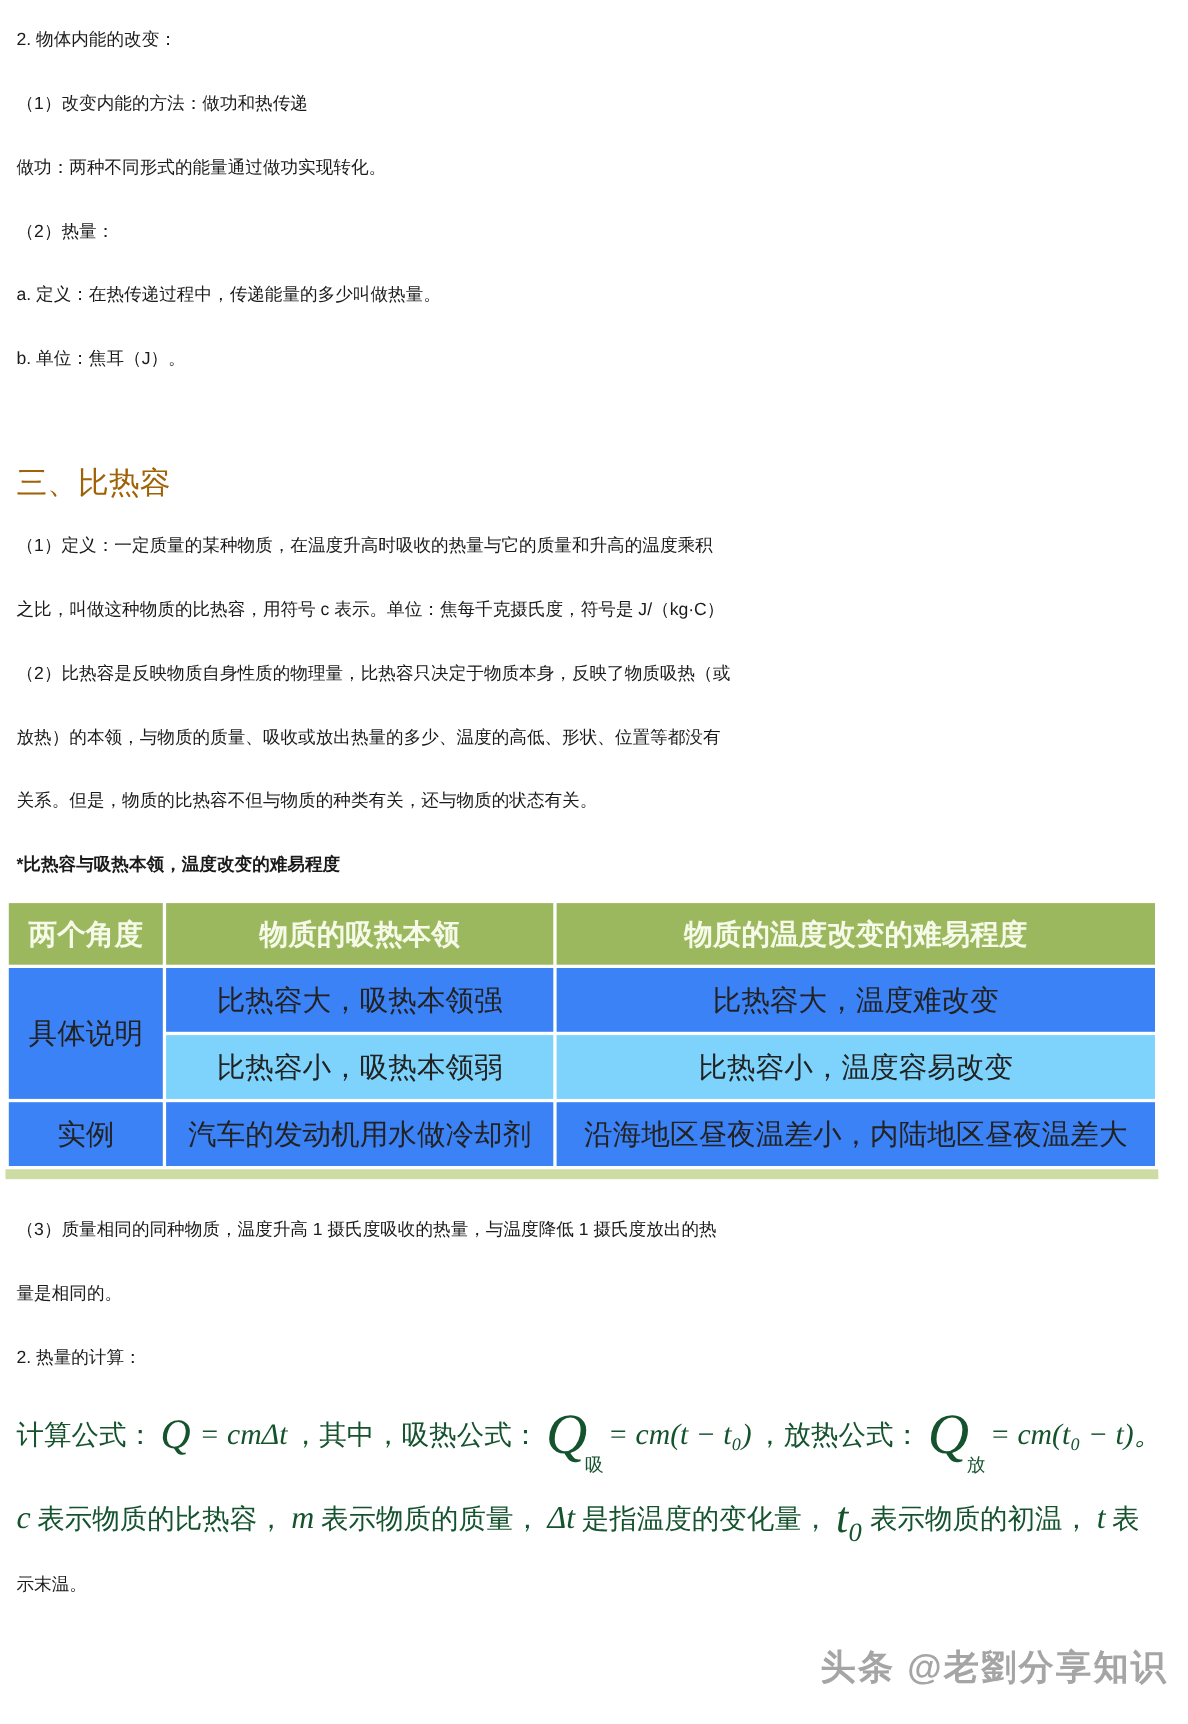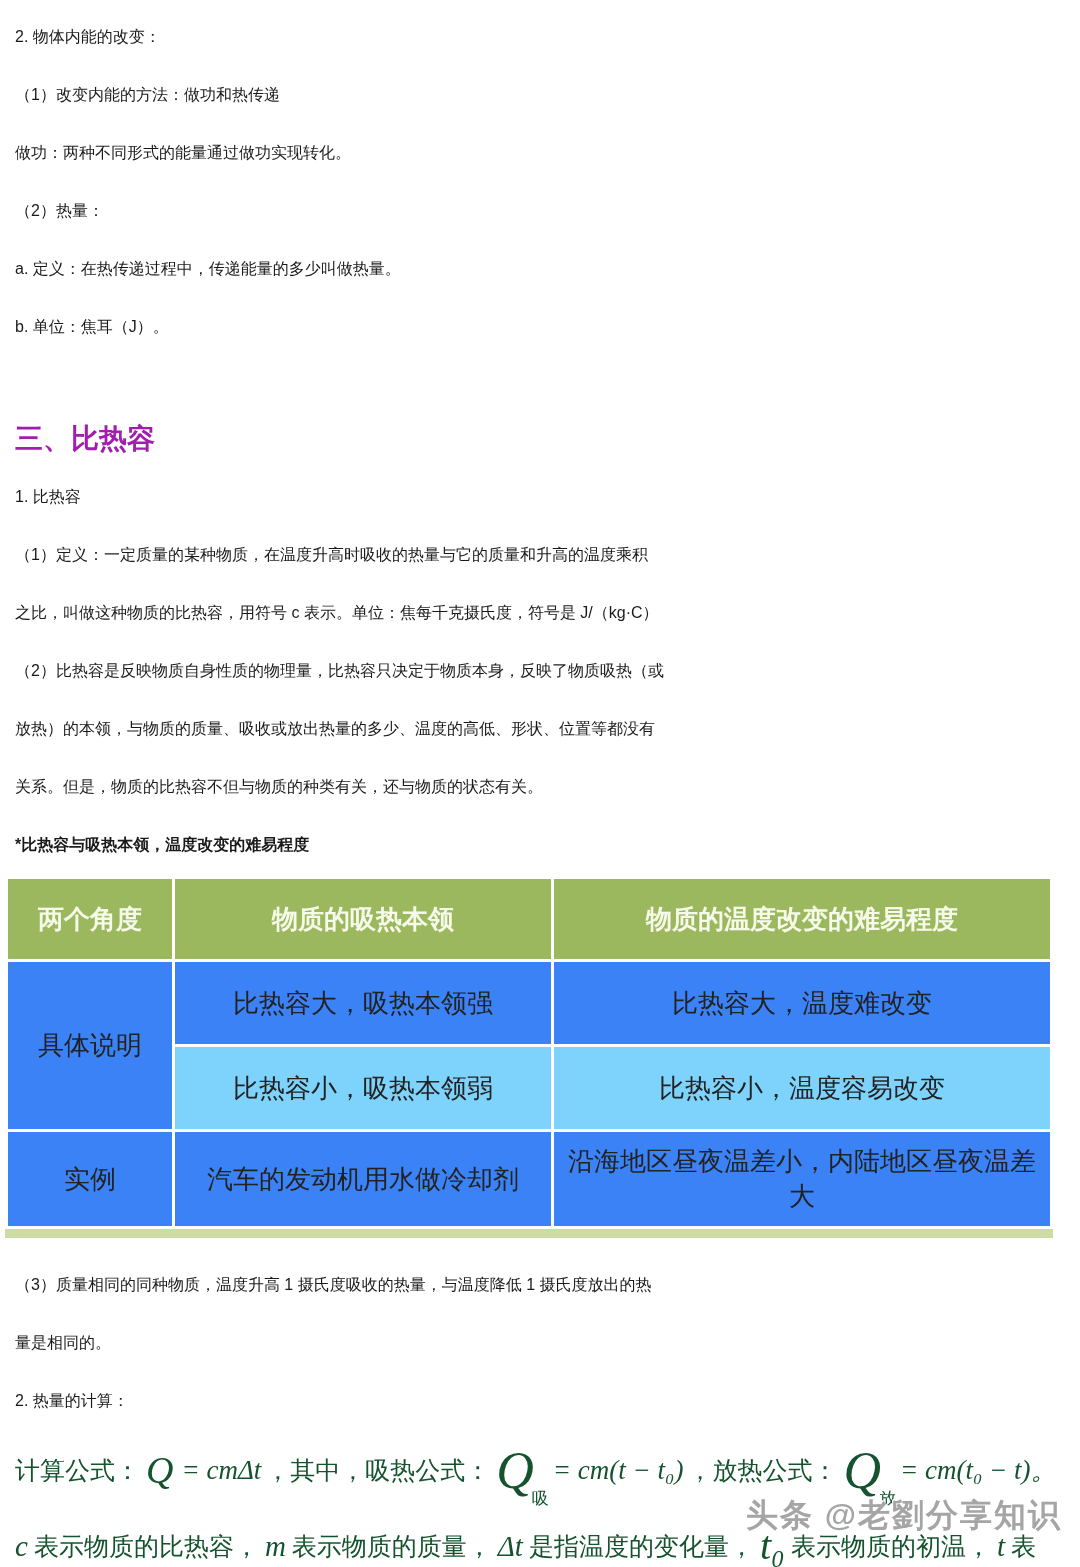--- a/index.html
+++ b/index.html
@@ -20,39 +20,39 @@
   }
   .line {
     font-size: 16px;
     line-height: 58px;
     height: 58px;
     white-space: nowrap;
     color: #1a1a1a;
   }
   .title-blue {
     margin-top: 54px;
-    color: #a21caf;
-    font-weight: 700;
+    color: #a16207;
+    font-weight: 400;
     font-size: 28px;
   }
   .star {
     font-weight: 700;
   }
   
   .heat-table {
     border-collapse: separate;
     border-spacing: 3px;
     margin: 2px 0 0 -10px;
     width: 1048px;
     table-layout: fixed;
   }
   .heat-table th, .heat-table td {
     text-align: center;
     vertical-align: middle;
-    padding: 12px;
+    padding: 0;
   }
   .heat-table th {
     background: #9cb85f;
     color: #f6fae8;
     font-weight: 700;
     font-size: 26px;
     height: 56px;
   }
   .heat-table td {
     font-size: 26px;
@@ -125,21 +125,20 @@
 <div class="content">
 
   <div class="line">2. 物体内能的改变：</div>
   <div class="line">（1）改变内能的方法：做功和热传递</div>
   <div class="line">做功：两种不同形式的能量通过做功实现转化。</div>
   <div class="line">（2）热量：</div>
   <div class="line">a. 定义：在热传递过程中，传递能量的多少叫做热量。</div>
   <div class="line">b. 单位：焦耳（J）。</div>
 
   <div class="line title-blue">三、比热容</div>
-  <div class="line">1. 比热容</div>
   <div class="line">（1）定义：一定质量的某种物质，在温度升高时吸收的热量与它的质量和升高的温度乘积</div>
   <div class="line">之比，叫做这种物质的比热容，用符号 c 表示。单位：焦每千克摄氏度，符号是 J/（kg·C）</div>
   <div class="line">（2）比热容是反映物质自身性质的物理量，比热容只决定于物质本身，反映了物质吸热（或</div>
   <div class="line">放热）的本领，与物质的质量、吸收或放出热量的多少、温度的高低、形状、位置等都没有</div>
   <div class="line">关系。但是，物质的比热容不但与物质的种类有关，还与物质的状态有关。</div>
   <div class="line star">*比热容与吸热本领，温度改变的难易程度</div>
 
   <table class="heat-table">
     <tbody>
         <tr>

